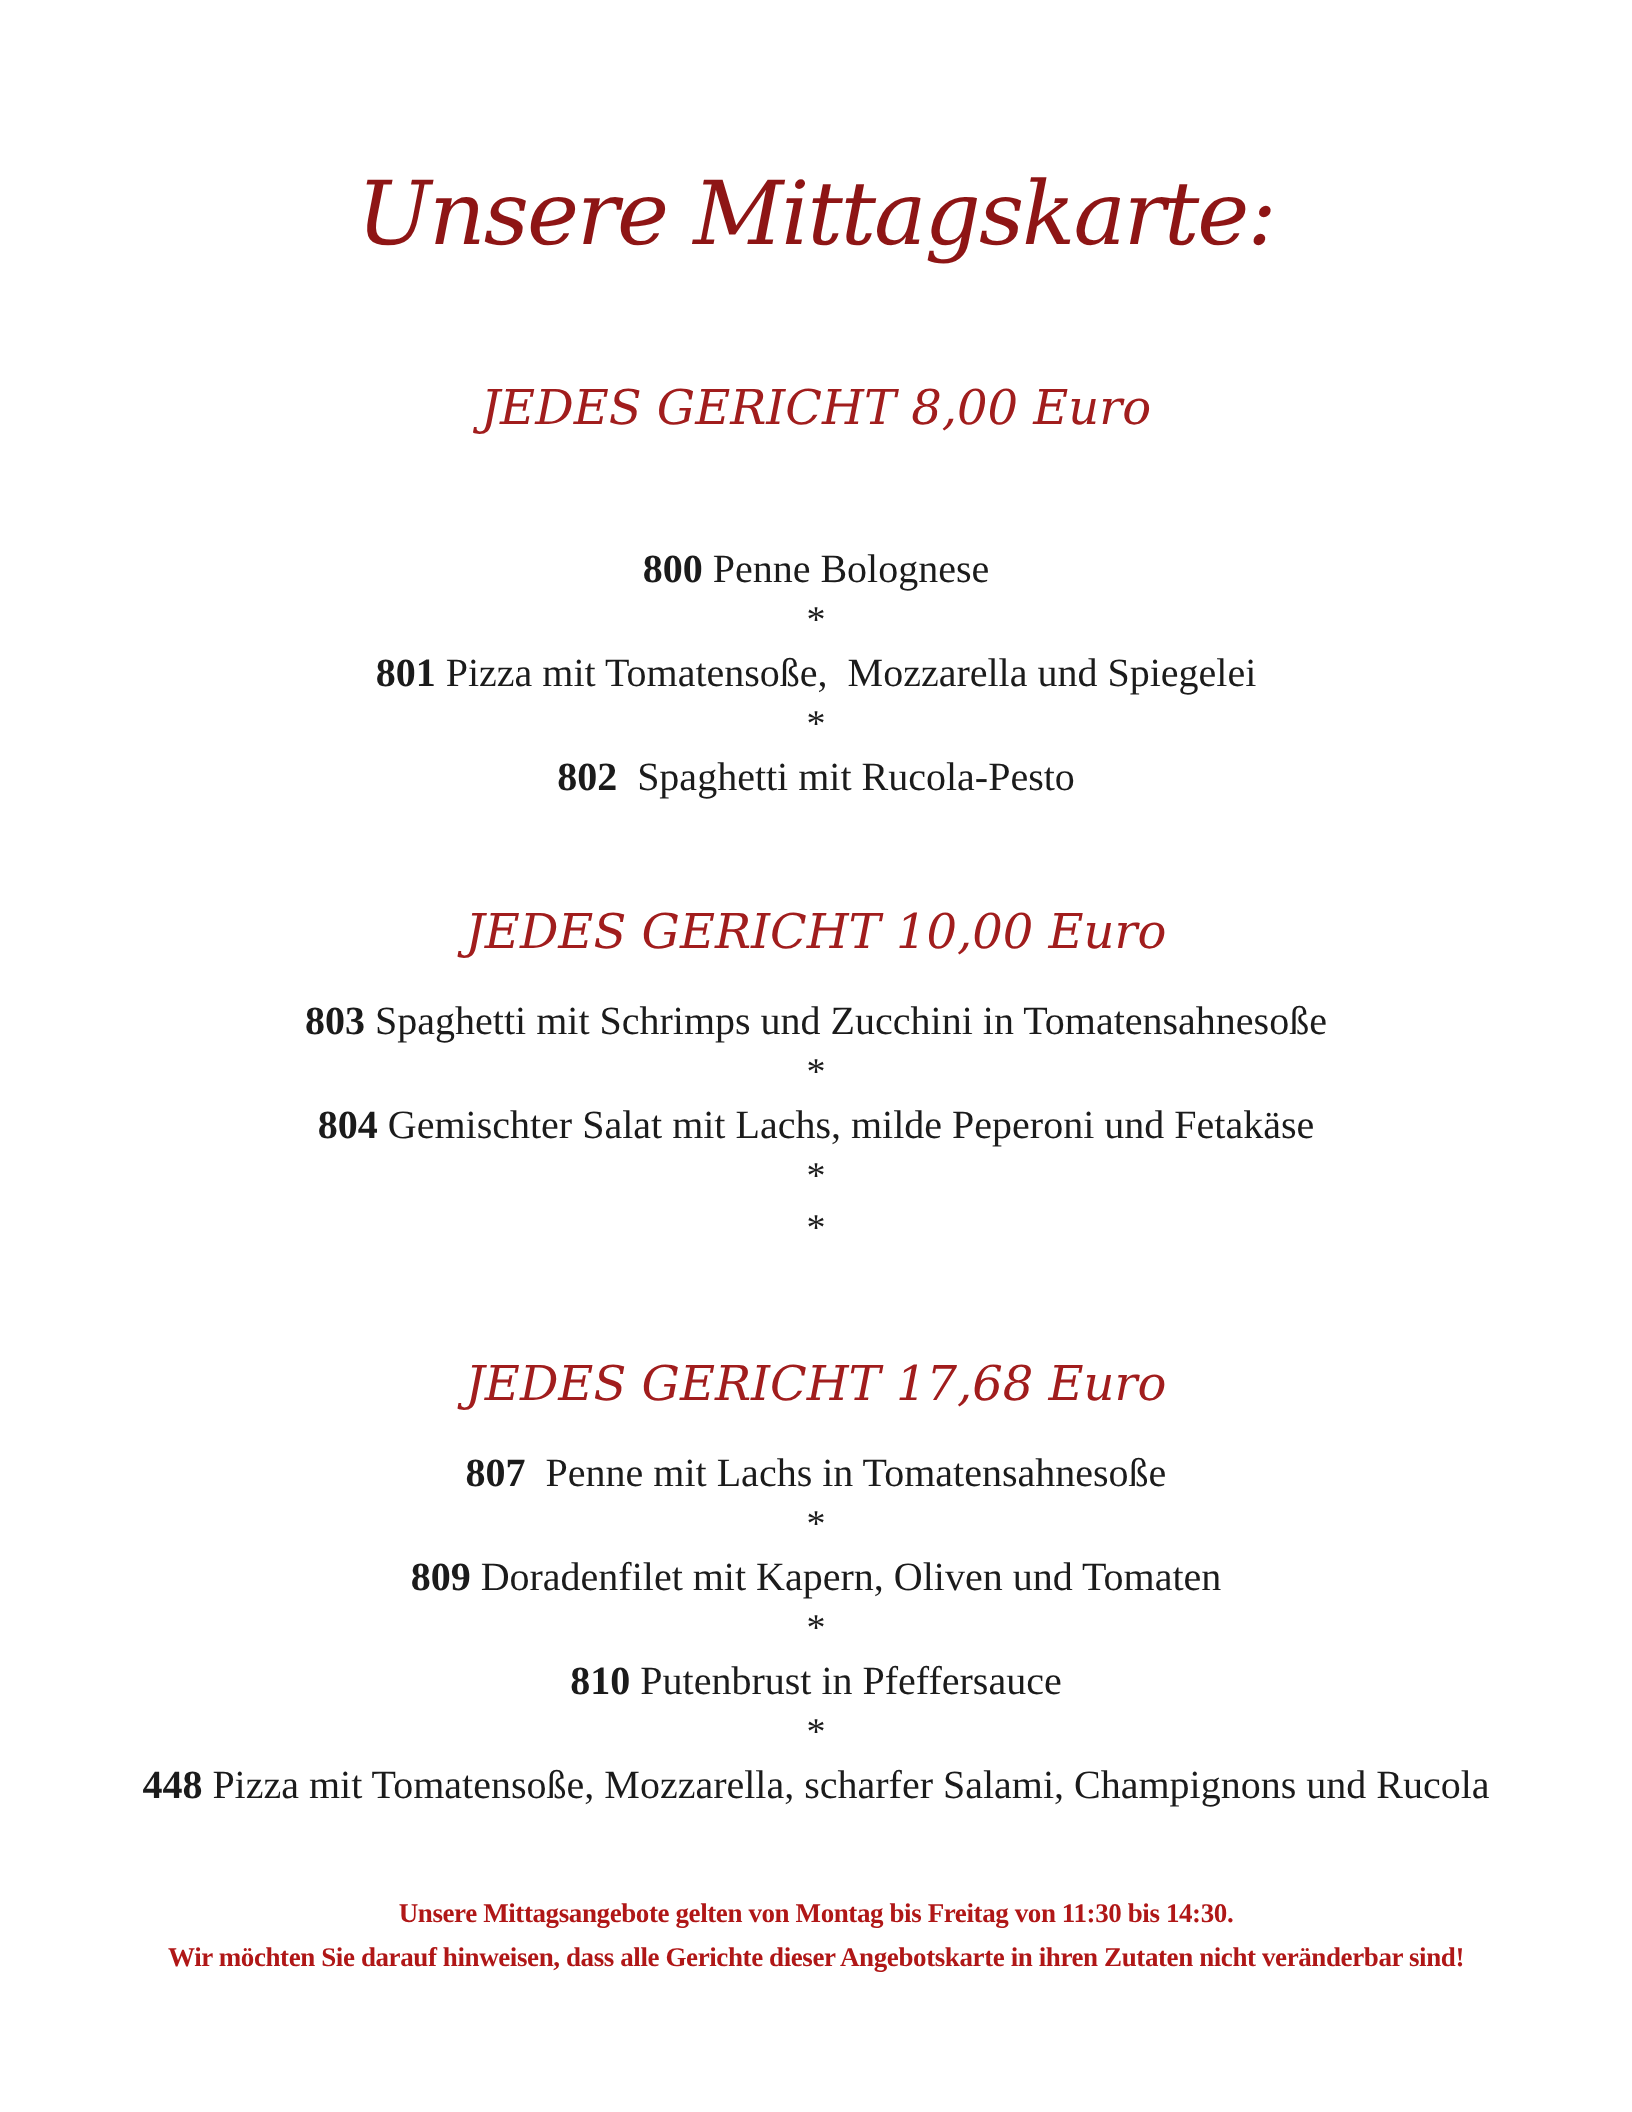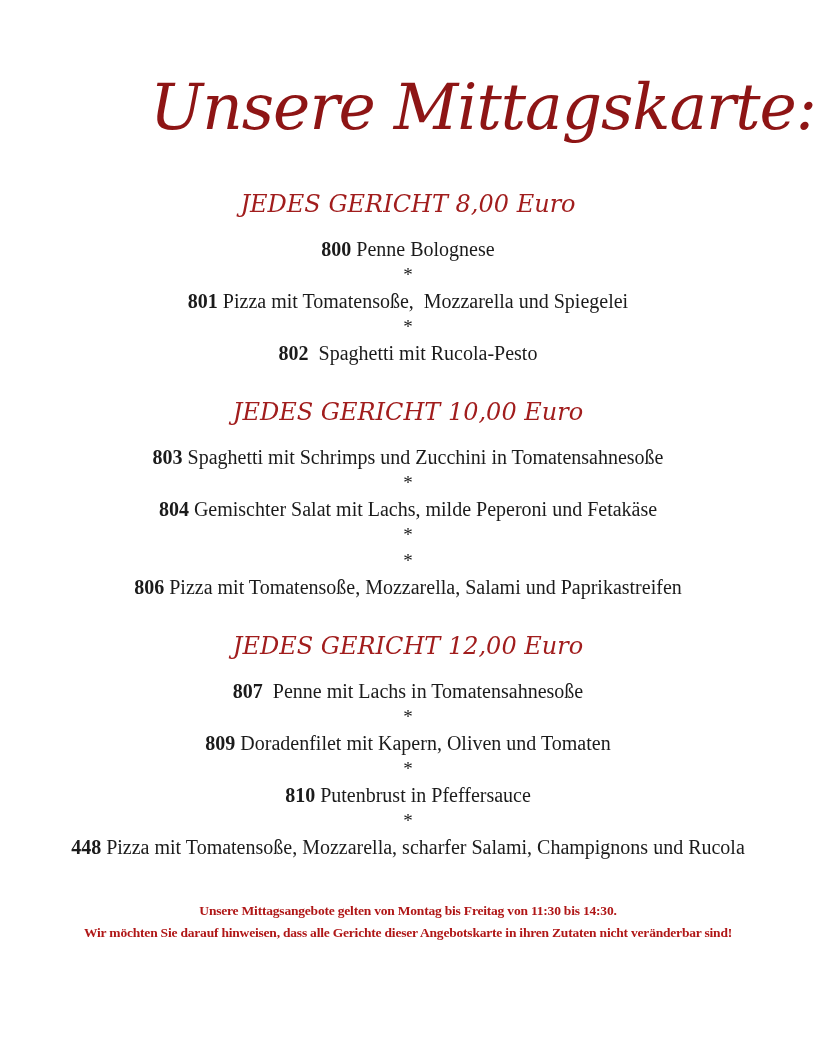--- a/index.html
+++ b/index.html
@@ -22,42 +22,41 @@
     background: var(--paper);
     padding-top: 64px;
     text-align: center;
     overflow: hidden;
   }
 
   .title {
     font-family: "DejaVu Serif", "Liberation Serif", serif;
     font-style: italic;
     font-weight: normal;
-    font-size: 63px;
+    font-size: 44px;
     line-height: 88px;
     color: var(--title-red);
     letter-spacing: -1px;
     white-space: nowrap;
-    text-align: right;
   }
 
   .heading {
     font-family: "DejaVu Serif", "Liberation Serif", serif;
     font-style: italic;
     font-weight: normal;
     font-size: 24px;
     line-height: 32px;
     color: var(--heading-red);
-    margin-top: 30px;
+    margin-top: 48px;
     white-space: nowrap;
   }
   .heading.first { margin-top: 36px; }
 
   .items { margin-top: 16px; }
-  .items.first { margin-top: 16px; }
+  .items.first { margin-top: 52px; }
 
   .item {
     font-size: 20px;
     line-height: 26px;
     color: var(--body-ink);
     white-space: pre-wrap;
   }
   .item .num { font-weight: bold; }
   .item .dish { white-space: pre-wrap; }
 
@@ -96,26 +95,25 @@
   </section>
 
   <section>
     <h2 class="heading">JEDES GERICHT 10,00 Euro</h2>
     <div class="items">
       <div class="item"><span class="num">803</span> <span class="dish">Spaghetti mit Schrimps und Zucchini in Tomatensahnesoße</span></div>
       <div class="sep">*</div>
       <div class="item"><span class="num">804</span> <span class="dish">Gemischter Salat mit Lachs, milde Peperoni und Fetakäse</span></div>
       <div class="sep">*</div>
       <div class="sep">*</div>
-      <div class="item"><span class="num">806</span> <span class="dish">Pizza mit Tomatensoße, Mozzarella, Salami und Paprikastreifen</span></div>
     </div>
   </section>
 
   <section>
-    <h2 class="heading">JEDES GERICHT 12,00 Euro</h2>
+    <h2 class="heading">JEDES GERICHT 17,68 Euro</h2>
     <div class="items">
       <div class="item"><span class="num">807</span> <span class="dish"> Penne mit Lachs in Tomatensahnesoße</span></div>
       <div class="sep">*</div>
       <div class="item"><span class="num">809</span> <span class="dish">Doradenfilet mit Kapern, Oliven und Tomaten</span></div>
       <div class="sep">*</div>
       <div class="item"><span class="num">810</span> <span class="dish">Putenbrust in Pfeffersauce</span></div>
       <div class="sep">*</div>
       <div class="item"><span class="num">448</span> <span class="dish">Pizza mit Tomatensoße, Mozzarella, scharfer Salami, Champignons und Rucola</span></div>
     </div>
   </section>

